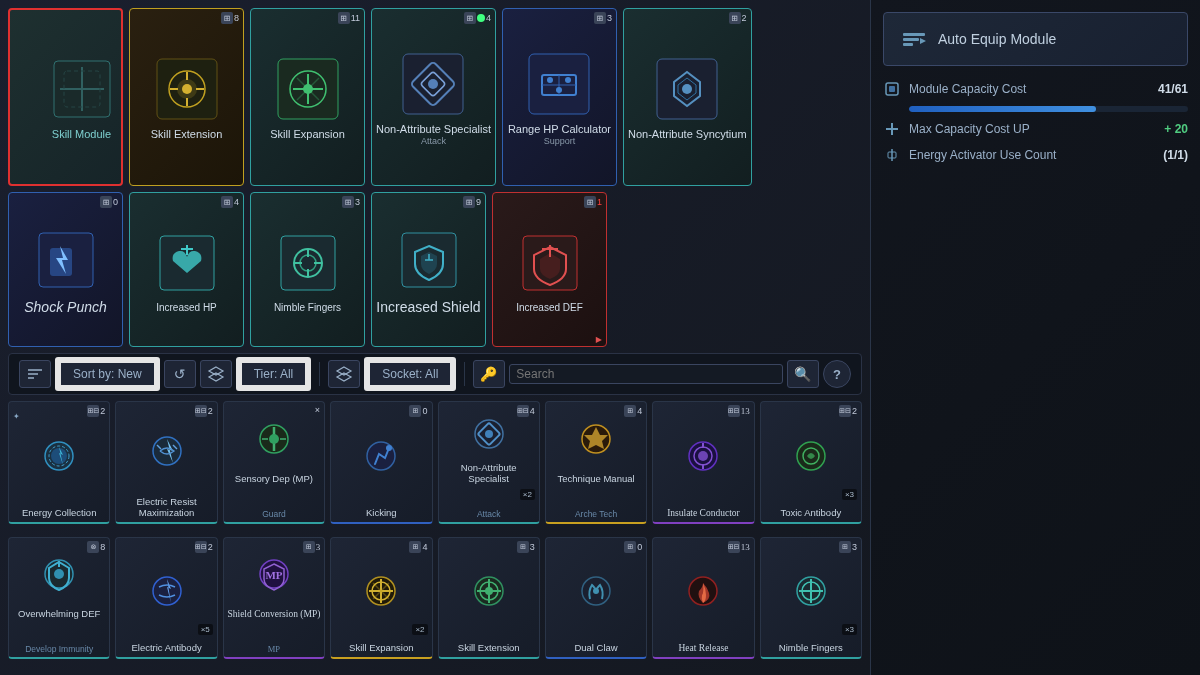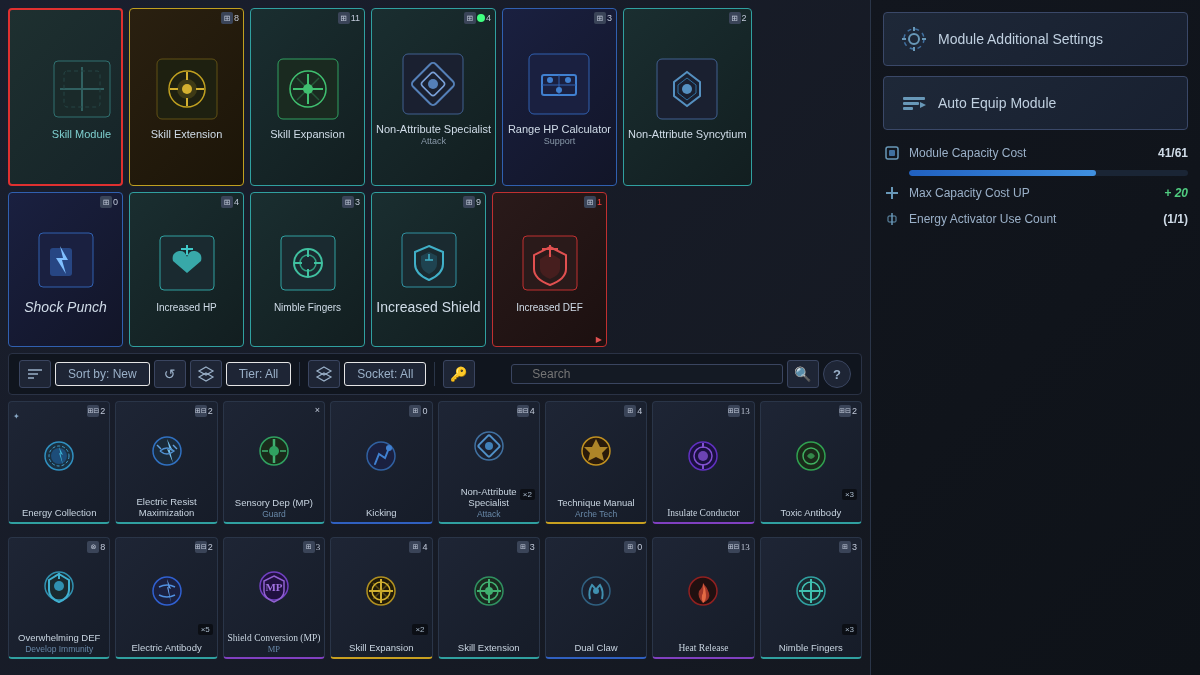--- a/index.html
+++ b/index.html
@@ -98,21 +98,21 @@
       gap: 4px;
       background: #10151e;
       border: 1px solid #2a3245;
       border-radius: 4px;
       padding: 6px 10px;
       height: 42px;
     }
 
     .filter-btn {
       background: #1e2535;
-      border: 1px solid #e5e5e5;
+      border: 6px solid #e5e5e5;
       border-radius: 3px;
       color: #9ab0c8;
       padding: 4px 12px;
       font-size: 12px;
       cursor: pointer;
       white-space: nowrap;
     }
 
     .filter-divider {
       width: 1px;
@@ -134,24 +134,23 @@
       cursor: pointer;
       font-size: 14px;
     }
 
     .search-container {
       display: flex;
       align-items: center;
       background: #141a24;
       border: 1px solid #3a4560;
       border-radius: 3px;
-      padding: 2px 20px;
+      padding: 2px 6px;
       flex: 1;
       min-width: 0;
-      margin-left: 32px;
     }
     .search-input {
       background: transparent;
       border: none;
       color: #8898a8;
       font-size: 12px;
       outline: none;
       width: 100%;
     }
 
@@ -213,20 +212,21 @@
     .inv-card .card-name {
       font-size: 9.5px;
       color: #c8d4e0;
       text-align: center;
       line-height: 1.15;
       margin-top: 2px;
     }
     .inv-card .card-sub {
       font-size: 8.5px;
       color: #6888a8;
+      margin-top: 24px;
     }
 
     .inv-badge {
       position: absolute;
       top: 3px;
       right: 4px;
       font-size: 9px;
       color: #c0c8d8;
       display: flex;
       align-items: center;
@@ -303,21 +303,21 @@
     .detail-label {
       flex: 1;
       font-size: 12px;
       color: #9ab0c8;
     }
     .detail-value {
       font-size: 12px;
       color: #d0dce8;
       font-weight: bold;
     }
-    .detail-value.green { color: #50cc80; font-style: italic; }
+    .detail-value.green { color: #50cc80; }
 
     .capacity-bar {
       height: 6px;
       background: #1a2535;
       border-radius: 3px;
       overflow: hidden;
       margin-top: 3px;
       margin-left: 26px;
       margin-bottom: 8px;
     }
@@ -844,33 +844,20 @@
           </svg>
         </div>
         <div class="card-name">Nimble Fingers</div>
       </div>
 
     </div>
   </div>
 
   <div class="right-panel">
 
-    <div class="right-btn">
-      <span class="btn-icon">
-        <svg width="28" height="28" viewBox="0 0 28 28">
-          <circle cx="14" cy="14" r="5" fill="none" stroke="#6898b8" stroke-width="2"></circle>
-          <circle cx="14" cy="14" r="10" fill="none" stroke="#4070a0" stroke-width="1.5" stroke-dasharray="4,4"></circle>
-          <line x1="14" y1="2" x2="14" y2="6" stroke="#6898b8" stroke-width="2"></line>
-          <line x1="14" y1="22" x2="14" y2="26" stroke="#6898b8" stroke-width="2"></line>
-          <line x1="2" y1="14" x2="6" y2="14" stroke="#6898b8" stroke-width="2"></line>
-          <line x1="22" y1="14" x2="26" y2="14" stroke="#6898b8" stroke-width="2"></line>
-        </svg>
-      </span>
-      <span>Module Additional Settings</span>
-    </div>
 
     <div class="right-btn">
       <span class="btn-icon">
         <svg width="28" height="28" viewBox="0 0 28 28">
           <rect x="3" y="8" width="22" height="3" rx="1" fill="#6898b8"></rect>
           <rect x="3" y="13" width="16" height="3" rx="1" fill="#6898b8"></rect>
           <rect x="3" y="18" width="10" height="3" rx="1" fill="#6898b8"></rect>
           <polygon points="20,13 26,16 20,19" fill="#6898b8"></polygon>
         </svg>
       </span>

